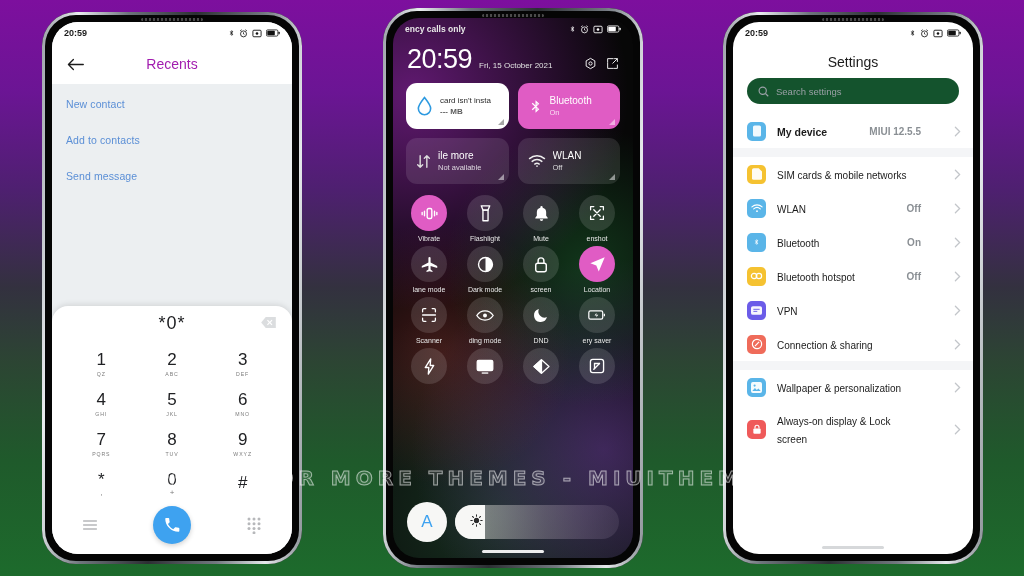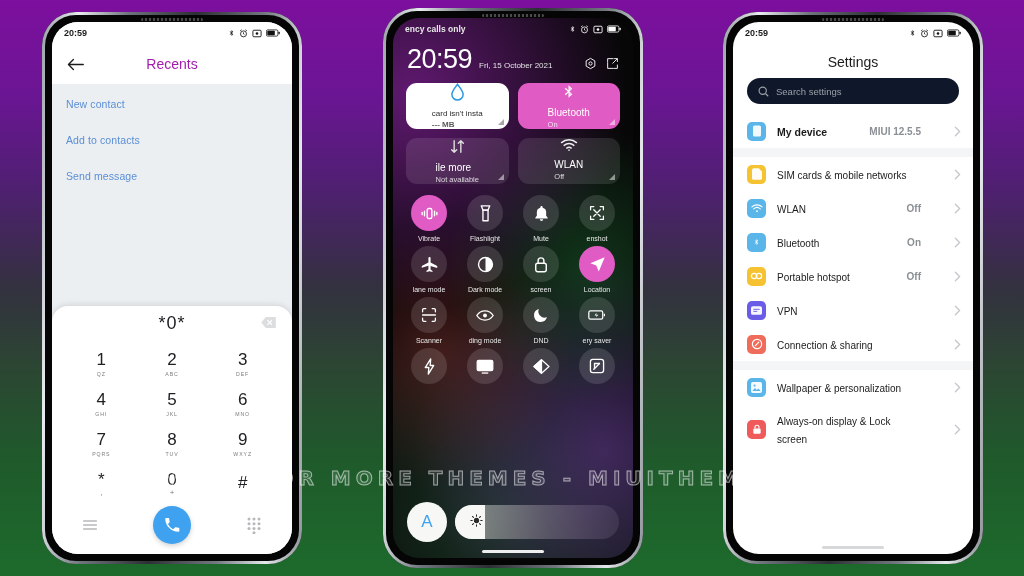--- a/index.html
+++ b/index.html
@@ -103,21 +103,21 @@
     color:#fff; height:100%; display:flex; flex-direction:column;
   }
   .c-statusbar { color:#e8e8e8; font-size:8.5px; }
   .c-clockrow { display:flex; align-items:flex-end; padding:6px 14px 0; gap:7px; }
   .c-time { font-size:27px; font-weight:300; letter-spacing:-.5px; line-height:1; }
   .c-date { font-size:8px; color:#e2e2e2; padding-bottom:3px; flex:1; }
   .c-hicons { display:flex; gap:9px; padding-bottom:3px; }
   .c-bigtiles { display:grid; grid-template-columns:1fr 1fr; gap:9px; padding:10px 13px 0; }
   .c-tile {
     height:46px; border-radius:11px; display:flex; align-items:center;
-    gap:7px; padding:0 10px; position:relative; overflow:hidden;flex-direction:column;
+    gap:7px; padding:0 10px; position:relative; overflow:hidden;
   }
   .c-tile.white { background:#fff; }
   .c-tile.pink  { background:#e05cc4; }
   .c-tile.dim   { background:rgba(255,255,255,.11); }
   .c-tile-txt { display:flex; flex-direction:column; gap:2px; min-width:0; }
   .c-tile-title { font-size:10px; font-weight:400; white-space:nowrap; overflow:hidden; }
   .c-tile-sub { font-size:7.5px; opacity:.8; white-space:nowrap; overflow:hidden; }
   .c-tile.white .c-tile-title { color:#2b2b2b; font-size:8px; }
   .c-tile.white .c-tile-sub { color:#333; font-size:8px; font-weight:700; }
   .c-tile-corner {
@@ -153,21 +153,21 @@
   .c-homebar {
     width:62px; height:3px; border-radius:2px; background:#fff;
     margin:4px auto 5px; opacity:.92;
   }
 
   
   .r-screen { background:#fff; height:100%; display:flex; flex-direction:column; }
   .r-statusbar { color:#1b1b1b; }
   .r-title { text-align:center; font-size:14px; color:#1b1b1b; padding:10px 0 8px; }
   .r-search {
-    margin:0 14px 10px; height:26px; background:#0f172a; border-radius:13px;
+    margin:0 14px 10px; height:26px; background:#14532d; border-radius:13px;
     display:flex; align-items:center; gap:7px; padding:0 11px;
     font-size:9.5px; color:#9aa0a6;
   }
   .r-list { flex:1; overflow:hidden; }
   .r-group { background:#fff; }
   .r-sep { height:9px; background:#f4f5f7; }
   .r-row {
     display:flex; align-items:center; gap:11px; padding:7px 12px 7px 14px;
     min-height:34px;
   }
@@ -726,21 +726,21 @@
               </div>
 
               <div class="r-row">
                 <span class="r-ico" style="background:#f5c231">
                   <svg width="13" height="8" viewBox="0 0 16 10" fill="none" stroke="#fff" stroke-width="1.5">
                       <circle cx="5" cy="5" r="3.4"></circle>
                       <circle cx="11" cy="5" r="3.4"></circle>
                     </svg>
                 </span>
                 <span class="r-body">
-                  <span class="r-label">Portable hotspot</span>
+                  <span class="r-label">Bluetooth hotspot</span>
                 </span>
                 <span class="r-value">Off</span>
                 <span class="r-chev">
                   <svg width="7" height="11" viewBox="0 0 8 13" fill="none" stroke="#c3c6ca" stroke-width="1.5" stroke-linecap="round">
                       <path d="M1.5 1.5L6.5 6.5 1.5 11.5"></path>
                     </svg>
                 </span>
               </div>
 
               <div class="r-row">

